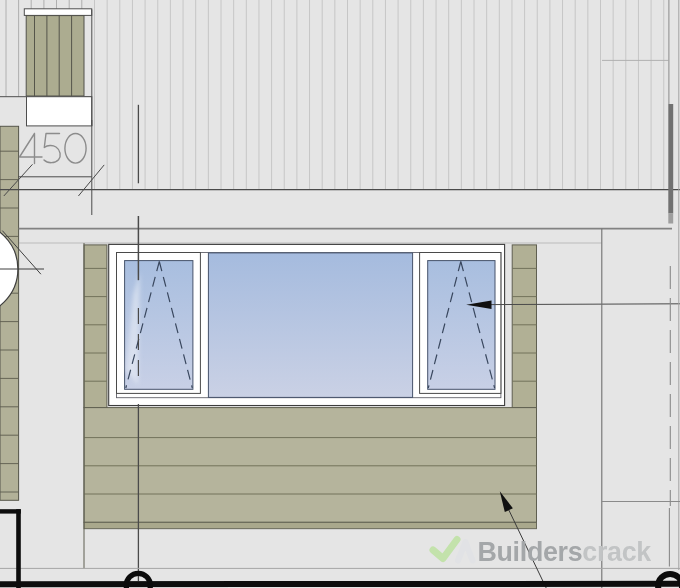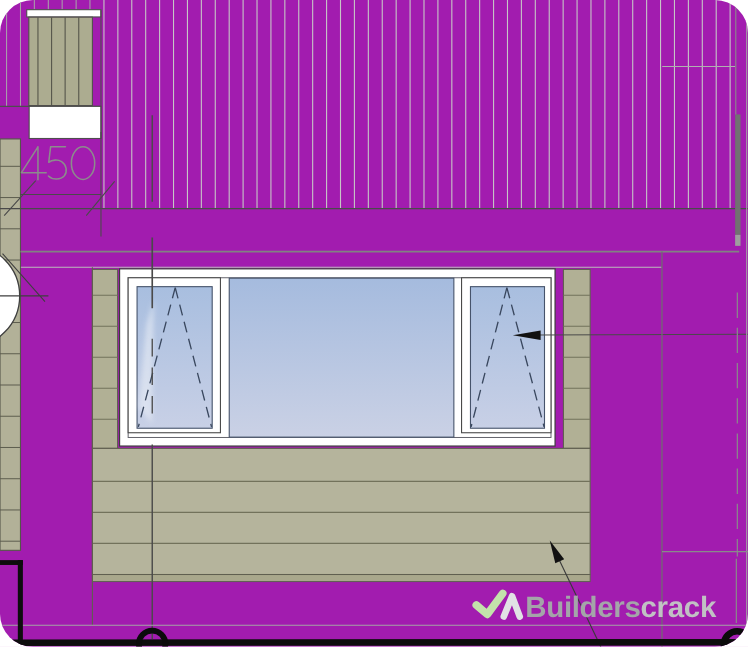--- a/index.html
+++ b/index.html
@@ -1,16 +1,16 @@
 <!DOCTYPE html>
 <html><head><meta charset="utf-8">
 <style>
 html,body{margin:0;padding:0;background:#fff;}
-#page{position:relative;width:680px;height:588px;overflow:hidden;background:#a21caf;
-font-family:"Liberation Sans", sans-serif;border-radius:30px;}
+#page{position:relative;width:680px;height:588px;overflow:hidden;background:#e5e5e5;
+font-family:"Liberation Sans", sans-serif;}
 svg{display:block}
 </style></head>
 <body>
 <div id="page">
 <svg width="680" height="588" viewBox="0 0 680 588">
 <defs>
 <linearGradient id="glassC" x1="0" y1="0" x2="0" y2="1">
 <stop offset="0" stop-color="#a5bbde"></stop>
           <stop offset="1" stop-color="#cad1e5"></stop>
 </linearGradient>

